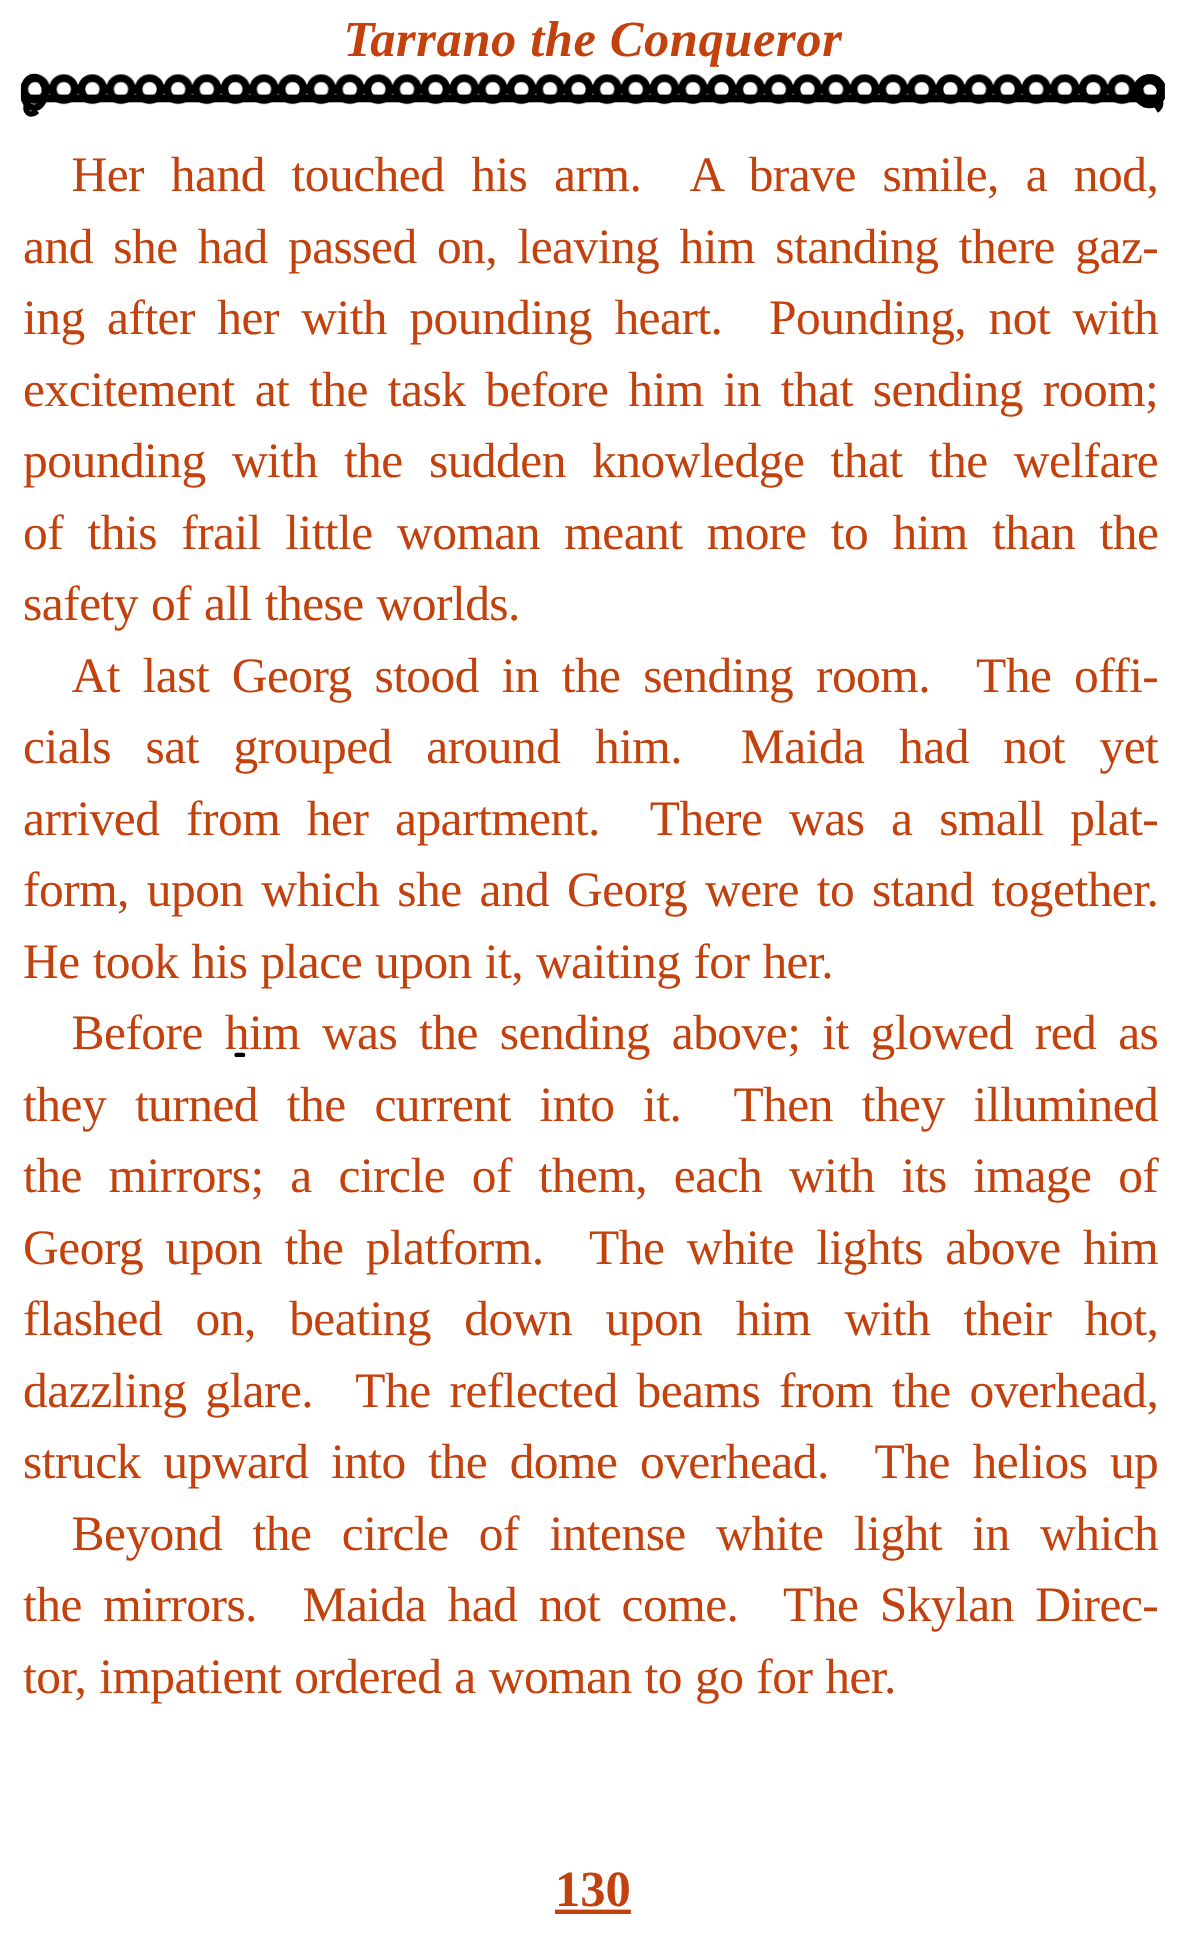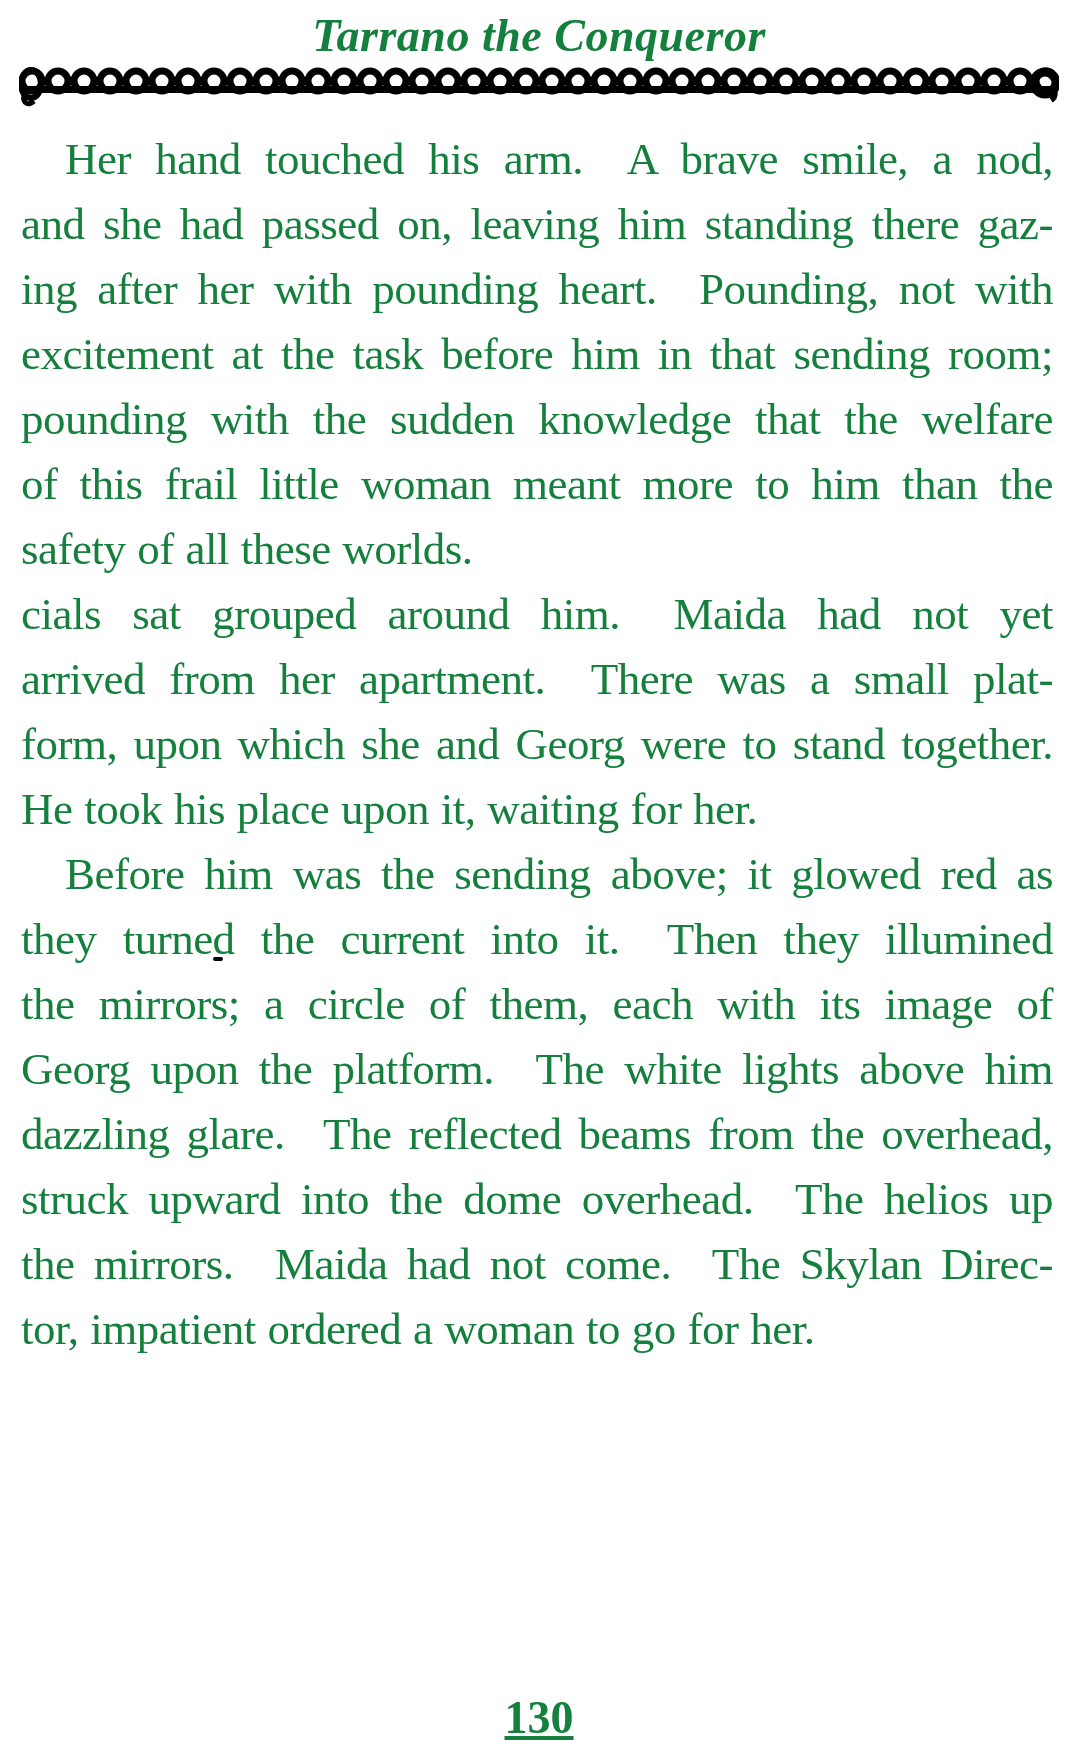--- a/index.html
+++ b/index.html
@@ -63,21 +63,21 @@
     text-align: center;
     font-size: 46px;
     font-weight: bold;
     line-height: 50px;
     text-decoration: underline;
   }
 </style>
 </head>
 <body style="background: rgb(255, 255, 255);">
 
-<div class="page" style="color: #15803d;">
+<div class="page" style="color: #c2410c;">
 
   <header class="running-header">
     <div class="book-title">Tarrano the Conqueror</div>
     <svg class="chain-divider" width="1040" height="46" viewBox="0 0 1040 46" aria-hidden="true">
       <defs>
         <pattern id="ringpat" x="0" y="0" width="26" height="46" patternUnits="userSpaceOnUse">
           <circle cx="13" cy="17" r="10" fill="none" stroke="#000000" stroke-width="7"></circle>
         </pattern>
       </defs>
       <rect x="6" y="22" width="1028" height="7" fill="#000000"></rect>
@@ -90,30 +90,33 @@
   </header>
 
   <main class="page-text" id="page-text">
       <div class="line indent">Her hand touched his arm.  A brave smile, a nod,</div>
       <div class="line">and she had passed on, leaving him standing there gaz-</div>
       <div class="line">ing after her with pounding heart.  Pounding, not with</div>
       <div class="line">excitement at the task before him in that sending room;</div>
       <div class="line">pounding with the sudden knowledge that the welfare</div>
       <div class="line">of this frail little woman meant more to him than the</div>
       <div class="line end">safety of all these worlds.</div>
+      <div class="line indent">At last Georg stood in the sending room.  The offi-</div>
       <div class="line">cials sat grouped around him.  Maida had not yet</div>
       <div class="line">arrived from her apartment.  There was a small plat-</div>
       <div class="line">form, upon which she and Georg were to stand together.</div>
       <div class="line end">He took his place upon it, waiting for her.</div>
       <div class="line indent">Before him was the sending above; it glowed red as</div>
       <div class="line">they turned the current into it.  Then they illumined</div>
       <div class="line">the mirrors; a circle of them, each with its image of</div>
       <div class="line">Georg upon the platform.  The white lights above him</div>
+      <div class="line">flashed on, beating down upon him with their hot,</div>
       <div class="line">dazzling glare.  The reflected beams from the overhead,</div>
       <div class="line">struck upward into the dome overhead.  The helios up</div>
+      <div class="line indent">Beyond the circle of intense white light in which</div>
       <div class="line">the mirrors.  Maida had not come.  The Skylan Direc-</div>
       <div class="line end">tor, impatient ordered a woman to go for her.</div>
     </main>
 
   <div class="scan-artifact"></div>
 
   <footer>
     <div class="folio">130</div>
   </footer>
 

